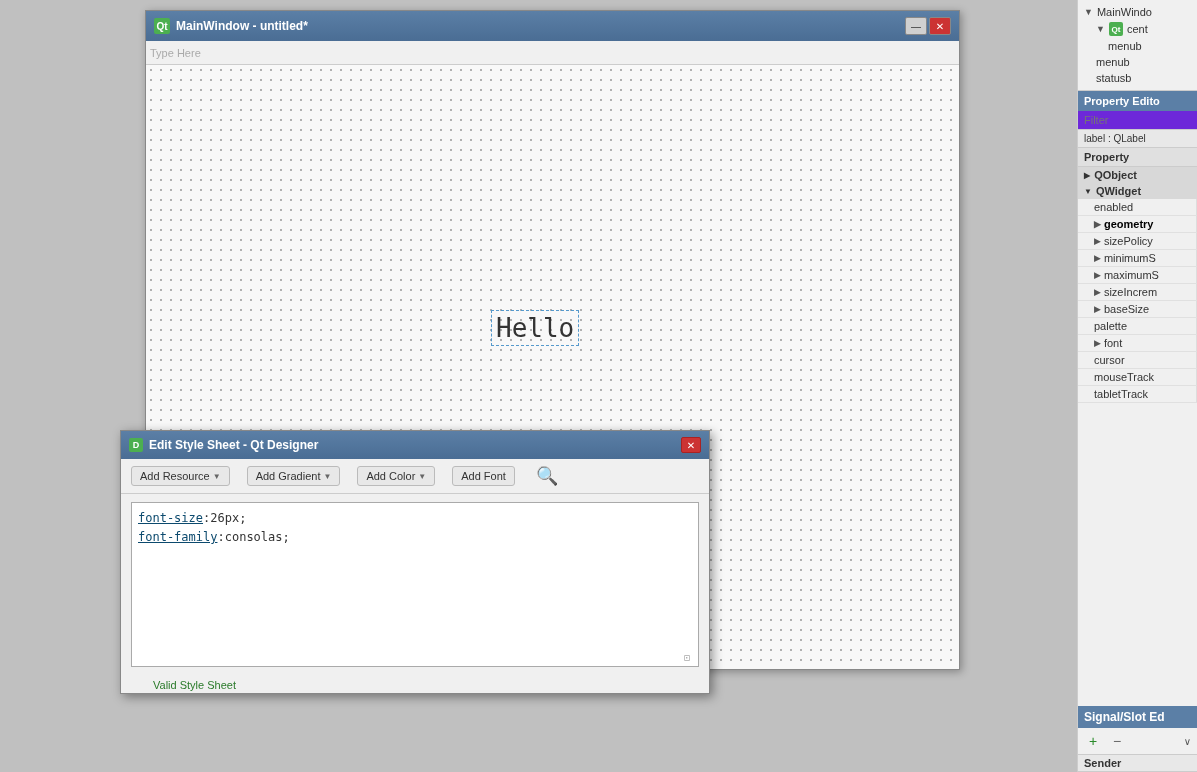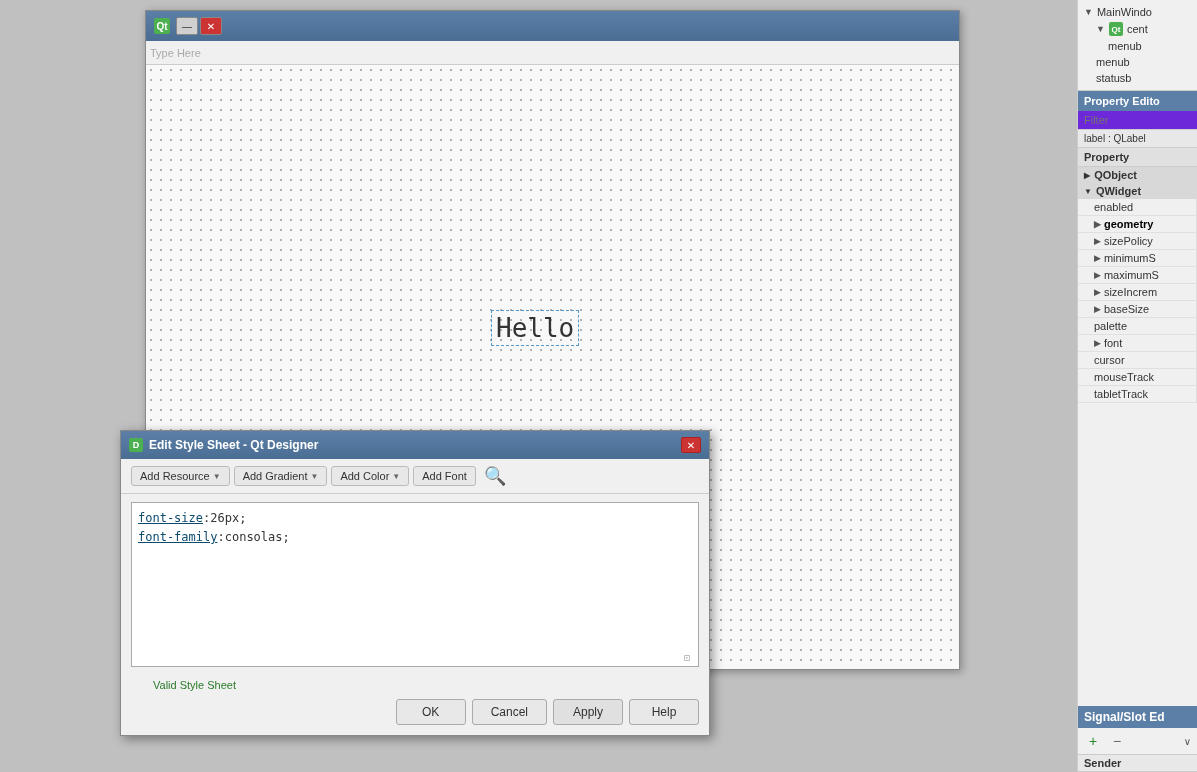--- a/index.html
+++ b/index.html
@@ -165,21 +165,21 @@
       display: flex;
       align-items: center;
       justify-content: center;
       cursor: pointer;
     }
 
     .dialog-toolbar {
       display: flex;
       align-items: center;
       padding: 6px 10px;
-      gap: 4px;
+      gap: 17px;
       border-bottom: 1px solid #ccc;
     }
 
     .toolbar-btn {
       display: flex;
       align-items: center;
       gap: 3px;
       padding: 3px 8px;
       background: #e8e8e8;
       border: 1px solid #bbb;
@@ -420,20 +420,21 @@
     .expand-icon { font-size: 8px; }
   </style>
 </head>
 <body>
 
 <div class="main-area">
 
   <div class="qt-main-window">
     <div class="qt-titlebar">
       <div class="qt-titlebar-icon">Qt</div>
+      <span class="qt-titlebar-title">MainWindow - untitled*</span>
       <div class="qt-titlebar-buttons">
         <div class="qt-title-btn minimize">—</div>
         <div class="qt-title-btn close">✕</div>
       </div>
     </div>
     <div class="qt-menubar">
       <span>Type Here</span>
     </div>
     <div class="qt-canvas">
       <div class="qt-hello-label">Hello</div>
@@ -472,26 +473,20 @@
         <span class="css-property">font-size</span><span class="css-colon">:</span><span class="css-value">26px;</span>
       </div>
       <div class="css-line">
         <span class="css-property">font-family</span><span class="css-colon">:</span><span class="css-value">consolas;</span>
       </div>
       <div class="dialog-resize-handle">⊡</div>
     </div>
 
     <div class="dialog-status">Valid Style Sheet</div>
 
-    <div class="dialog-buttons">
-      <button class="dialog-btn">OK</button>
-      <button class="dialog-btn">Cancel</button>
-      <button class="dialog-btn apply-btn">Apply</button>
-      <button class="dialog-btn">Help</button>
-    </div>
   </div>
 
 </div>
 
 <div class="right-panel">
 
   <div class="object-tree">
     <div class="tree-item">
       <span class="tree-arrow">▼</span>
       <span class="tree-label">MainWindo</span>

